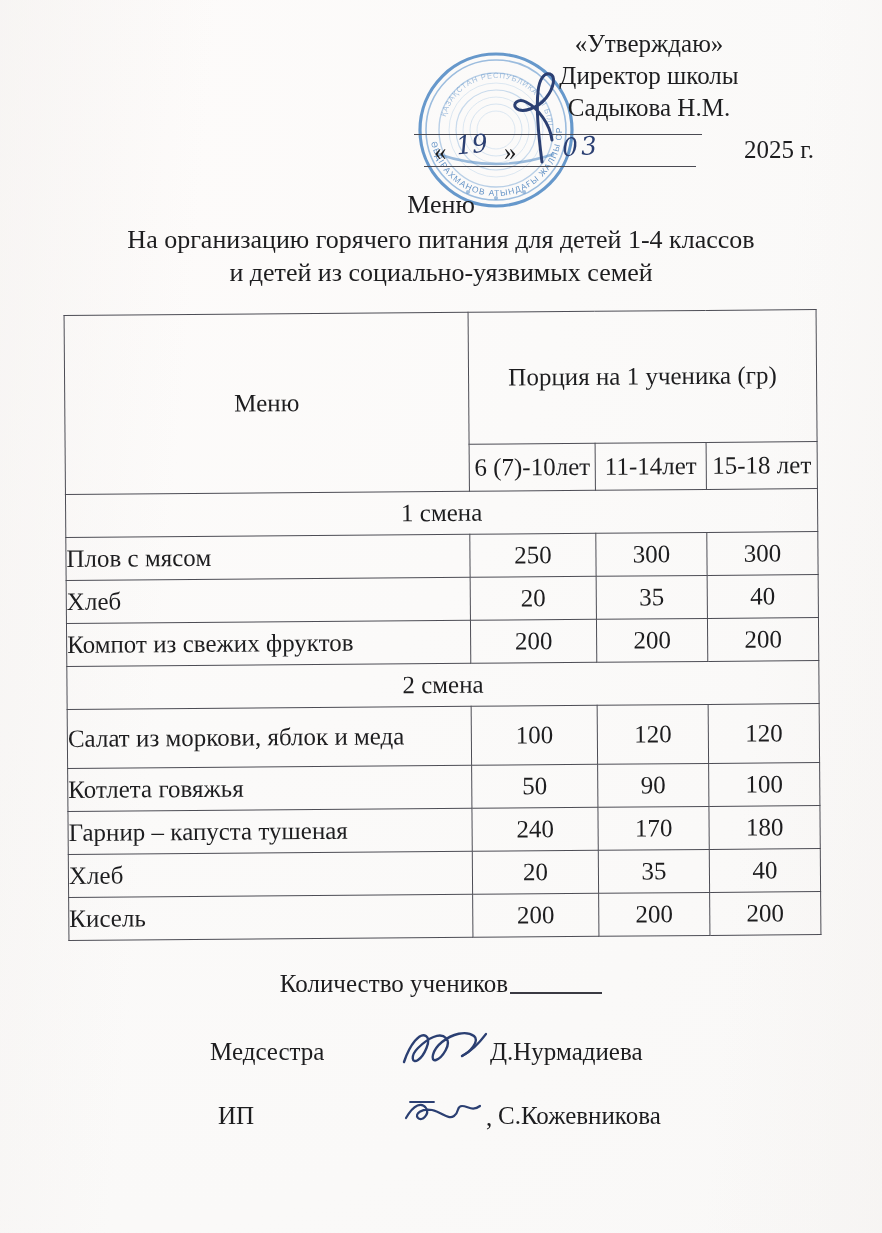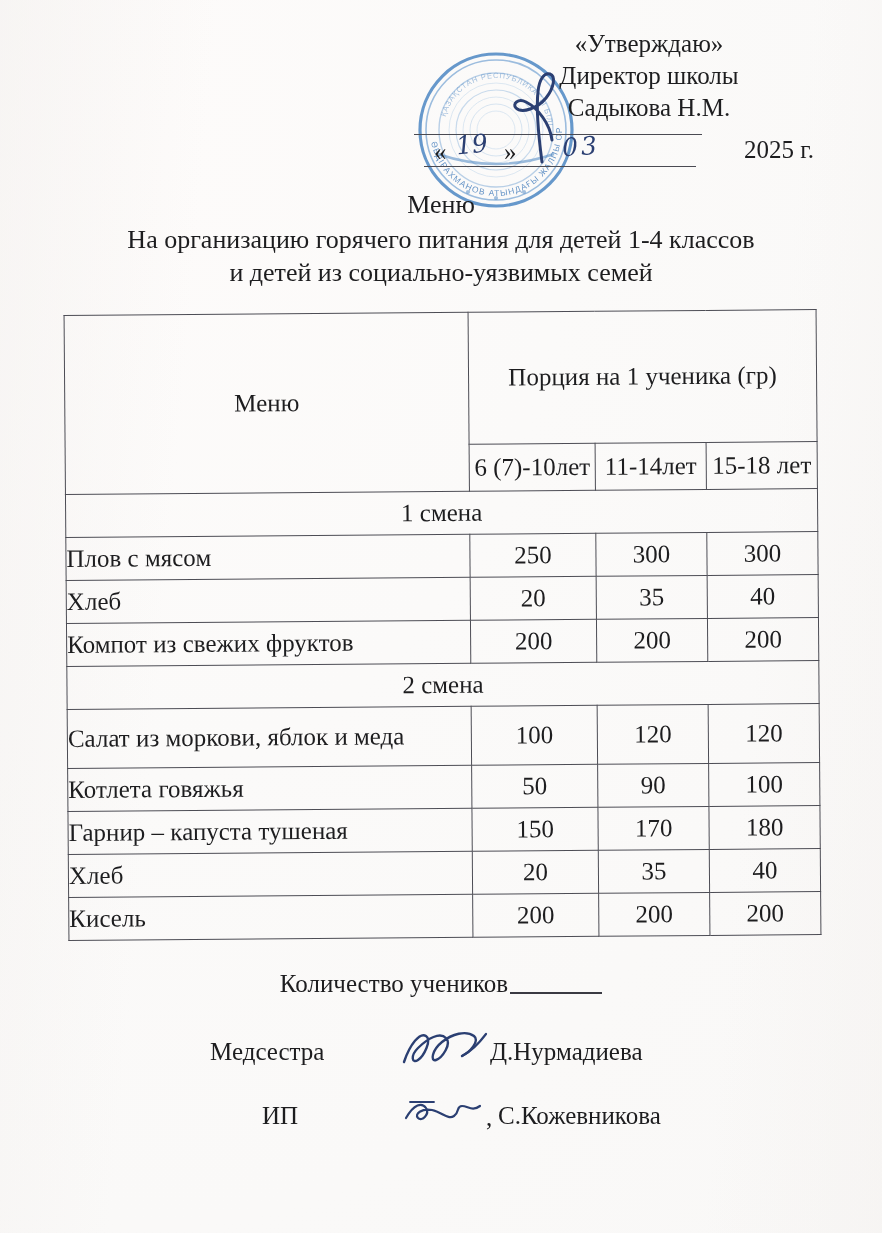--- a/index.html
+++ b/index.html
@@ -214,21 +214,21 @@
     height: 44px;
   }
   .sig-nurse { top: 1034px; }
   .sig-ip    { top: 1098px; }
   .sig-role {
     position: absolute;
     left: 60px;
     top: 4px;
     text-align: center;
   }
-  .sig-role.ip { left: 68px; margin-left: 44px; }
+  .sig-role.ip { left: 68px; }
   .sig-name {
     position: absolute;
     left: 340px;
     top: 4px;
     white-space: nowrap;
   }
   .sig-name.ip { left: 348px; }
   .sig-mark {
     position: absolute;
     left: 246px;
@@ -362,21 +362,21 @@
         <td class="num">120</td>
       </tr>
       <tr>
         <td class="dish">Котлета говяжья</td>
         <td class="num">50</td>
         <td class="num">90</td>
         <td class="num">100</td>
       </tr>
       <tr>
         <td class="dish">Гарнир – капуста тушеная</td>
-        <td class="num">150</td>
+        <td class="num">240</td>
         <td class="num">170</td>
         <td class="num">180</td>
       </tr>
       <tr>
         <td class="dish">Хлеб</td>
         <td class="num">20</td>
         <td class="num">35</td>
         <td class="num">40</td>
       </tr>
       <tr>

